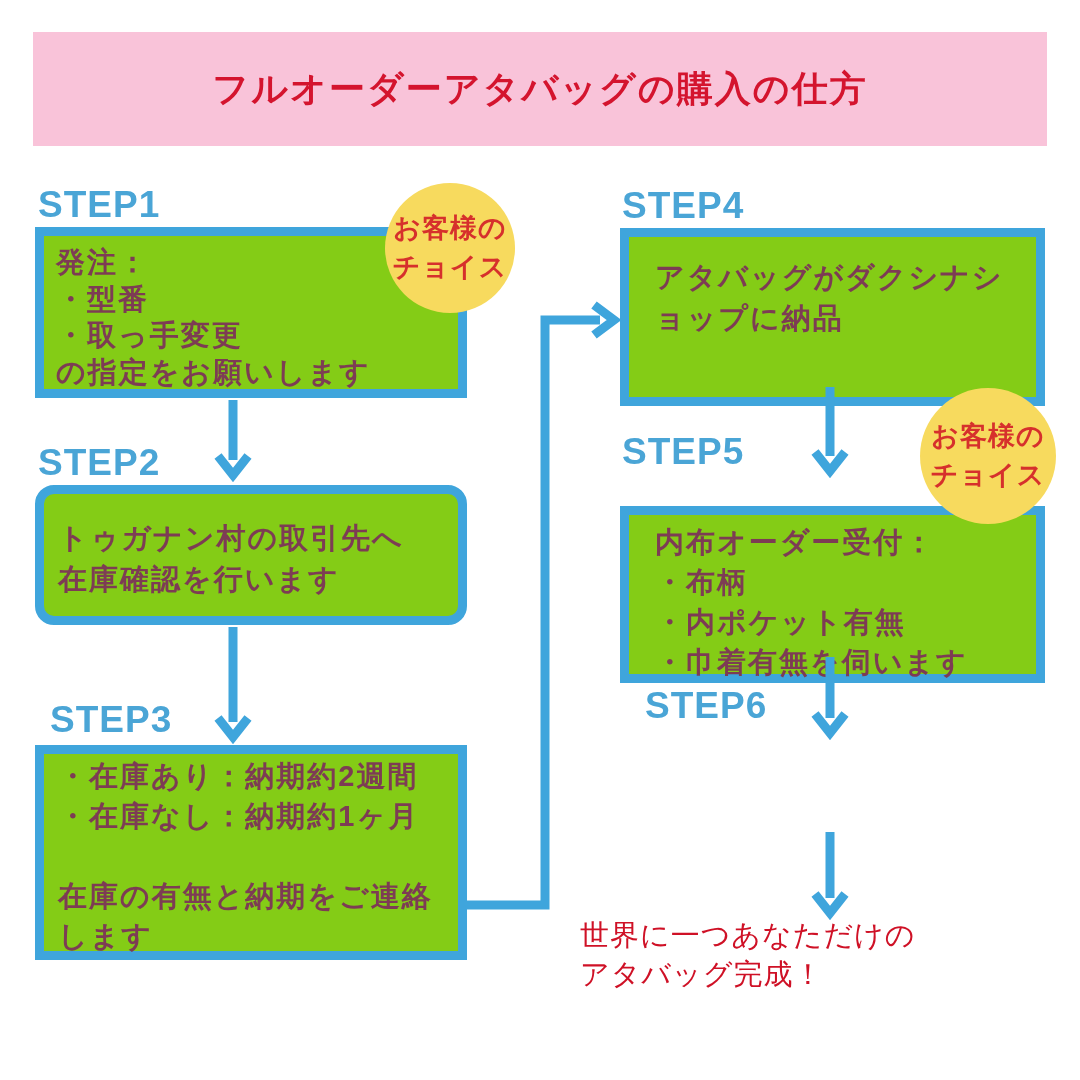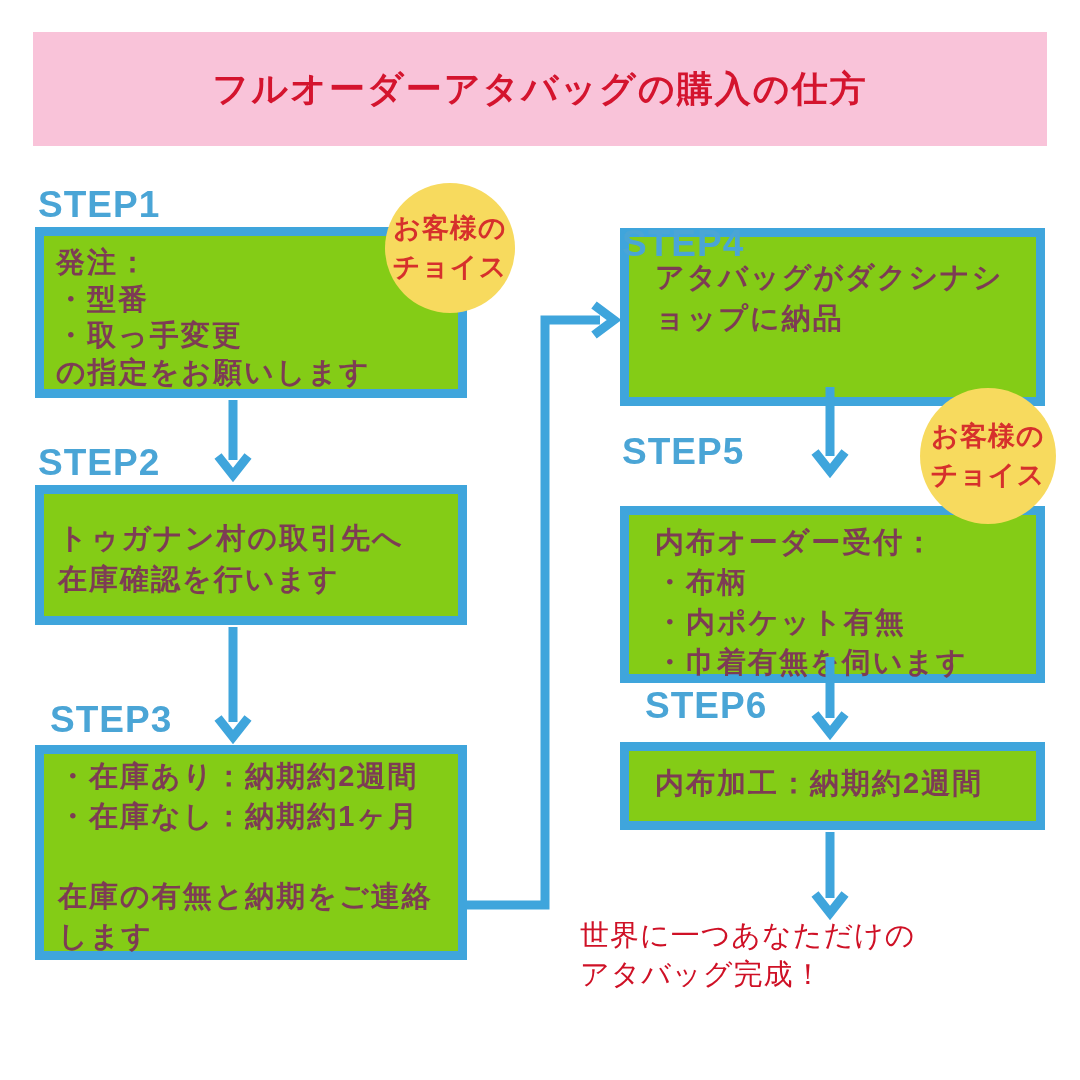--- a/index.html
+++ b/index.html
@@ -61,33 +61,33 @@
     font-size: 37px;
     font-weight: 700;
     letter-spacing: 1px;
     color: var(--label-blue);
     z-index: 2;
     line-height: 1;
   }
   .lbl1 { left: 38px;  top: 186px; }
   .lbl2 { left: 38px;  top: 444px; }
   .lbl3 { left: 38px;  top: 701px; margin-left: 12px; }
-  .lbl4 { left: 622px; top: 187px; margin-top: 38px; }
+  .lbl4 { left: 622px; top: 187px; }
   .lbl5 { left: 622px; top: 433px; }
   .lbl6 { left: 645px; top: 687px; text-align: center; }
 
   
   .step-box {
     position: absolute;
     background: #84cc16;
     border: 9px solid var(--accent-blue);
     z-index: 1;
   }
   .box1 { left: 35px;  top: 227px; width: 432px; height: 171px; }
-  .box2 { left: 35px;  top: 485px; width: 432px; height: 140px; }
+  .box2 { left: 35px;  top: 485px; width: 432px; height: 140px; border-radius: 19px; }
   .box3 { left: 35px;  top: 745px; width: 432px; height: 215px; }
   .box4 { left: 620px; top: 228px; width: 425px; height: 178px; }
   .box5 { left: 620px; top: 506px; width: 425px; height: 177px; }
   .box6 { left: 620px; top: 742px; width: 425px; height: 88px; }
 
   .box-text {
     font-size: 29px;
     font-weight: 700;
     letter-spacing: 2px;
     color: var(--box-text);
@@ -191,20 +191,17 @@
 ・布柄
 ・内ポケット有無
 ・巾着有無を伺います</div>
   </div>
   <div class="badge badge2">
     <div class="badge-text">お客様の
 チョイス</div>
   </div>
 
   <div class="step-label lbl6">STEP6</div>
-  <div class="step-box box6">
-    <div class="box-text">内布加工：納期約2週間</div>
-  </div>
 
   <div class="footer-note">世界に一つあなただけの
 アタバッグ完成！</div>
 
 </div>
 
 </body></html>

